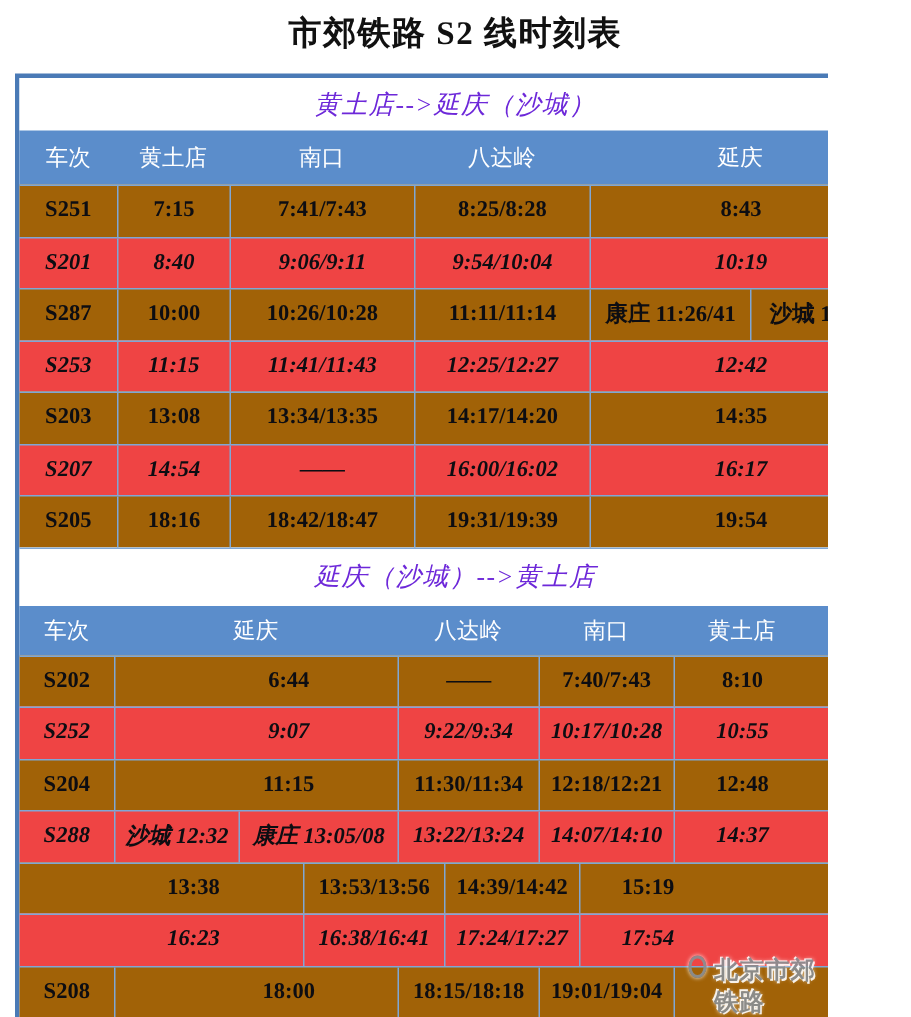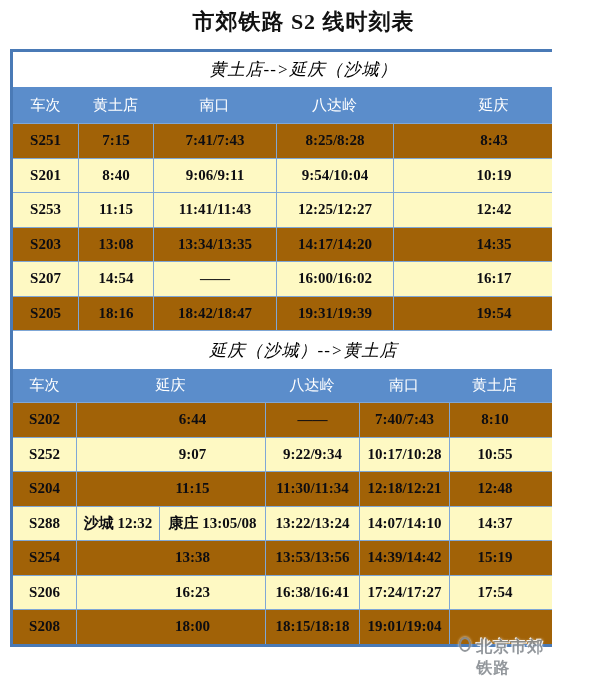--- a/index.html
+++ b/index.html
@@ -10,36 +10,36 @@
   .title {
     position:absolute; top:7px; left:0; width:607px; text-align:center;
     font-size:22px; font-weight:bold; color:#111; letter-spacing:1px;
   }
   .sheet {
     position:absolute; left:10px; top:49px; width:581px;
     border:3px solid #4a7ab6; background:#fff;
   }
   .secrow {
     height:35px; display:flex; align-items:center; justify-content:center;
-    background:#ffffff; font-style:italic; font-size:17px; color:#000000;
+    background:#ffffff; font-style:italic; font-size:17px; color:#6d28d9;
     letter-spacing:1px; border-top:1.5px solid #7fa7d6;
   }
   .secrow.first { border-top:none; }
   .headrow {
     display:flex; background:#5b8dcb; color:#ffffff;
     font-family:"Liberation Sans","DejaVu Sans",sans-serif;
     font-weight:normal; font-size:15px;
   }
   .headrow.h1 { height:36px; }
   .headrow.h2 { height:33px; }
   .row {
     display:flex; height:33.5px; background:#a16207; font-weight:bold;
     font-size:15px; color:#0d0d12; border-top:1.5px solid #7fa7d6;
   }
-  .row.alt { background:#fef9c3; }
+  .row.alt { background:#ef4444;font-style:italic; }
   .cell {
     display:flex; align-items:center; justify-content:center;
     box-sizing:border-box; white-space:nowrap;
   }
   .row .cell + .cell { border-left:1.5px solid #7fa7d6; }
   
   .t1c1{width:65px} .t1c2{width:75px} .t1c3{width:123px} .t1c4{width:117px}
   .t1c5{width:201px} .t1c5a{width:107px} .t1c5b{width:94px}
   
   .t2c1{width:63px} .t2c2{width:189px} .t2c3{width:94px} .t2c4{width:90px}
@@ -89,20 +89,28 @@
     </div>
 
     <div class="row alt">
       <div class="cell t1c1">S201</div>
       <div class="cell t1c2">8:40</div>
       <div class="cell t1c3">9:06/9:11</div>
       <div class="cell t1c4">9:54/10:04</div>
       <div class="cell t1c5">10:19</div>
     </div>
 
+    <div class="row">
+      <div class="cell t1c1">S287</div>
+      <div class="cell t1c2">10:00</div>
+      <div class="cell t1c3">10:26/10:28</div>
+      <div class="cell t1c4">11:11/11:14</div>
+      <div class="cell t1c5a">康庄 11:26/41</div>
+      <div class="cell t1c5b">沙城 12:17</div>
+    </div>
 
     <div class="row alt">
       <div class="cell t1c1">S253</div>
       <div class="cell t1c2">11:15</div>
       <div class="cell t1c3">11:41/11:43</div>
       <div class="cell t1c4">12:25/12:27</div>
       <div class="cell t1c5">12:42</div>
     </div>
 
     <div class="row">
@@ -166,29 +174,27 @@
     <div class="row alt">
       <div class="cell t2c1">S288</div>
       <div class="cell t2c2a">沙城 12:32</div>
       <div class="cell t2c2b">康庄 13:05/08</div>
       <div class="cell t2c3">13:22/13:24</div>
       <div class="cell t2c4">14:07/14:10</div>
       <div class="cell t2c5">14:37</div>
     </div>
 
     <div class="row">
-      <div class="cell t2c1">S254</div>
       <div class="cell t2c2 offset">13:38</div>
       <div class="cell t2c3">13:53/13:56</div>
       <div class="cell t2c4">14:39/14:42</div>
       <div class="cell t2c5">15:19</div>
     </div>
 
     <div class="row alt">
-      <div class="cell t2c1">S206</div>
       <div class="cell t2c2 offset">16:23</div>
       <div class="cell t2c3">16:38/16:41</div>
       <div class="cell t2c4">17:24/17:27</div>
       <div class="cell t2c5">17:54</div>
     </div>
 
     <div class="row">
       <div class="cell t2c1">S208</div>
       <div class="cell t2c2 offset">18:00</div>
       <div class="cell t2c3">18:15/18:18</div>

